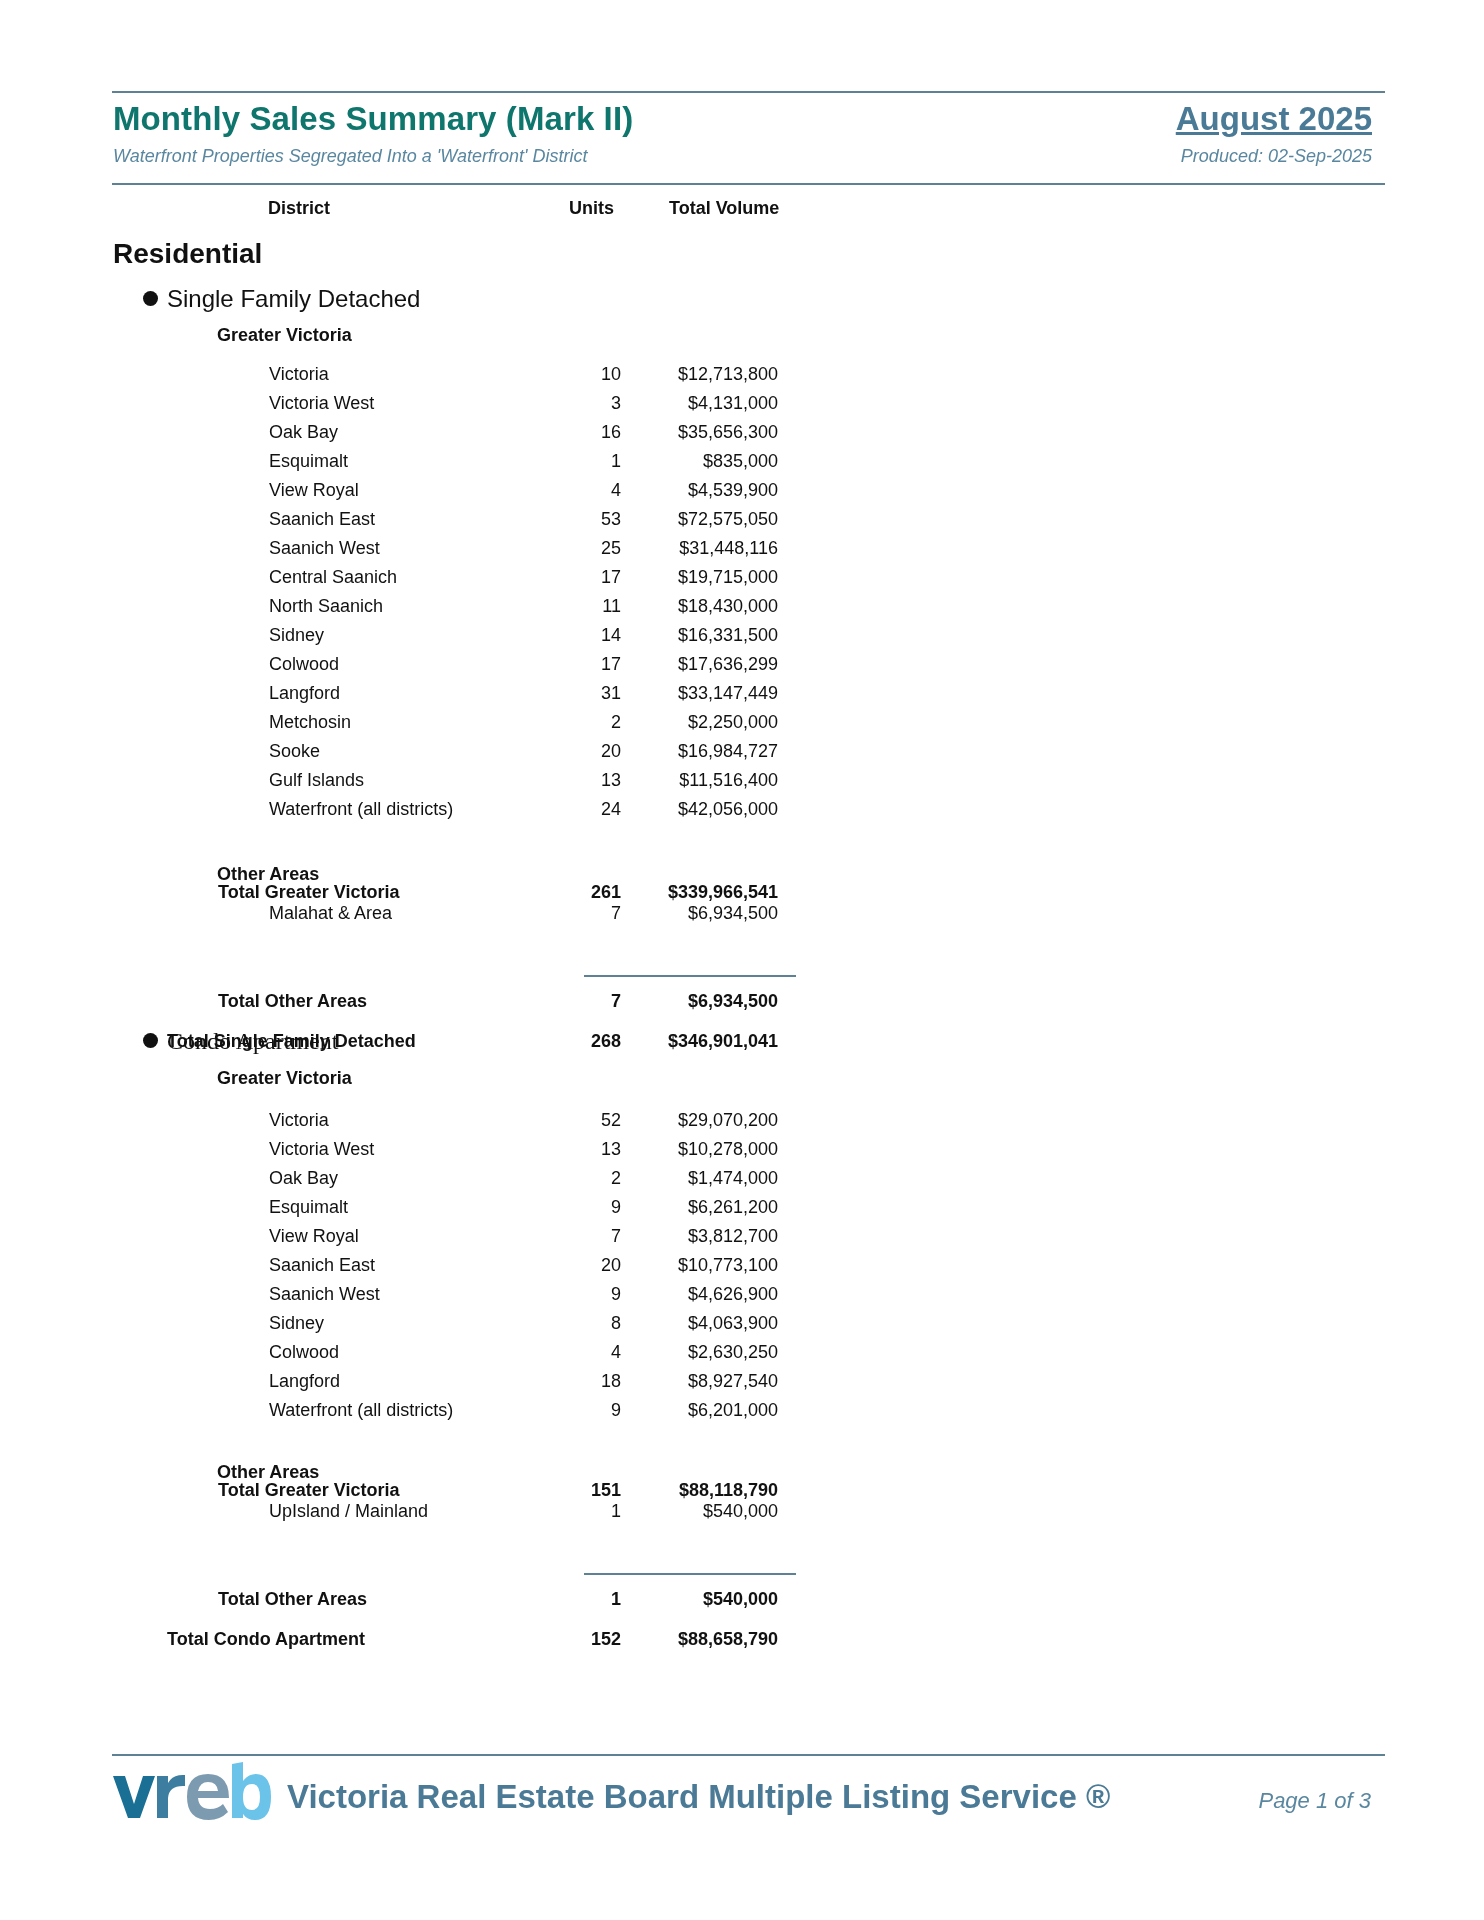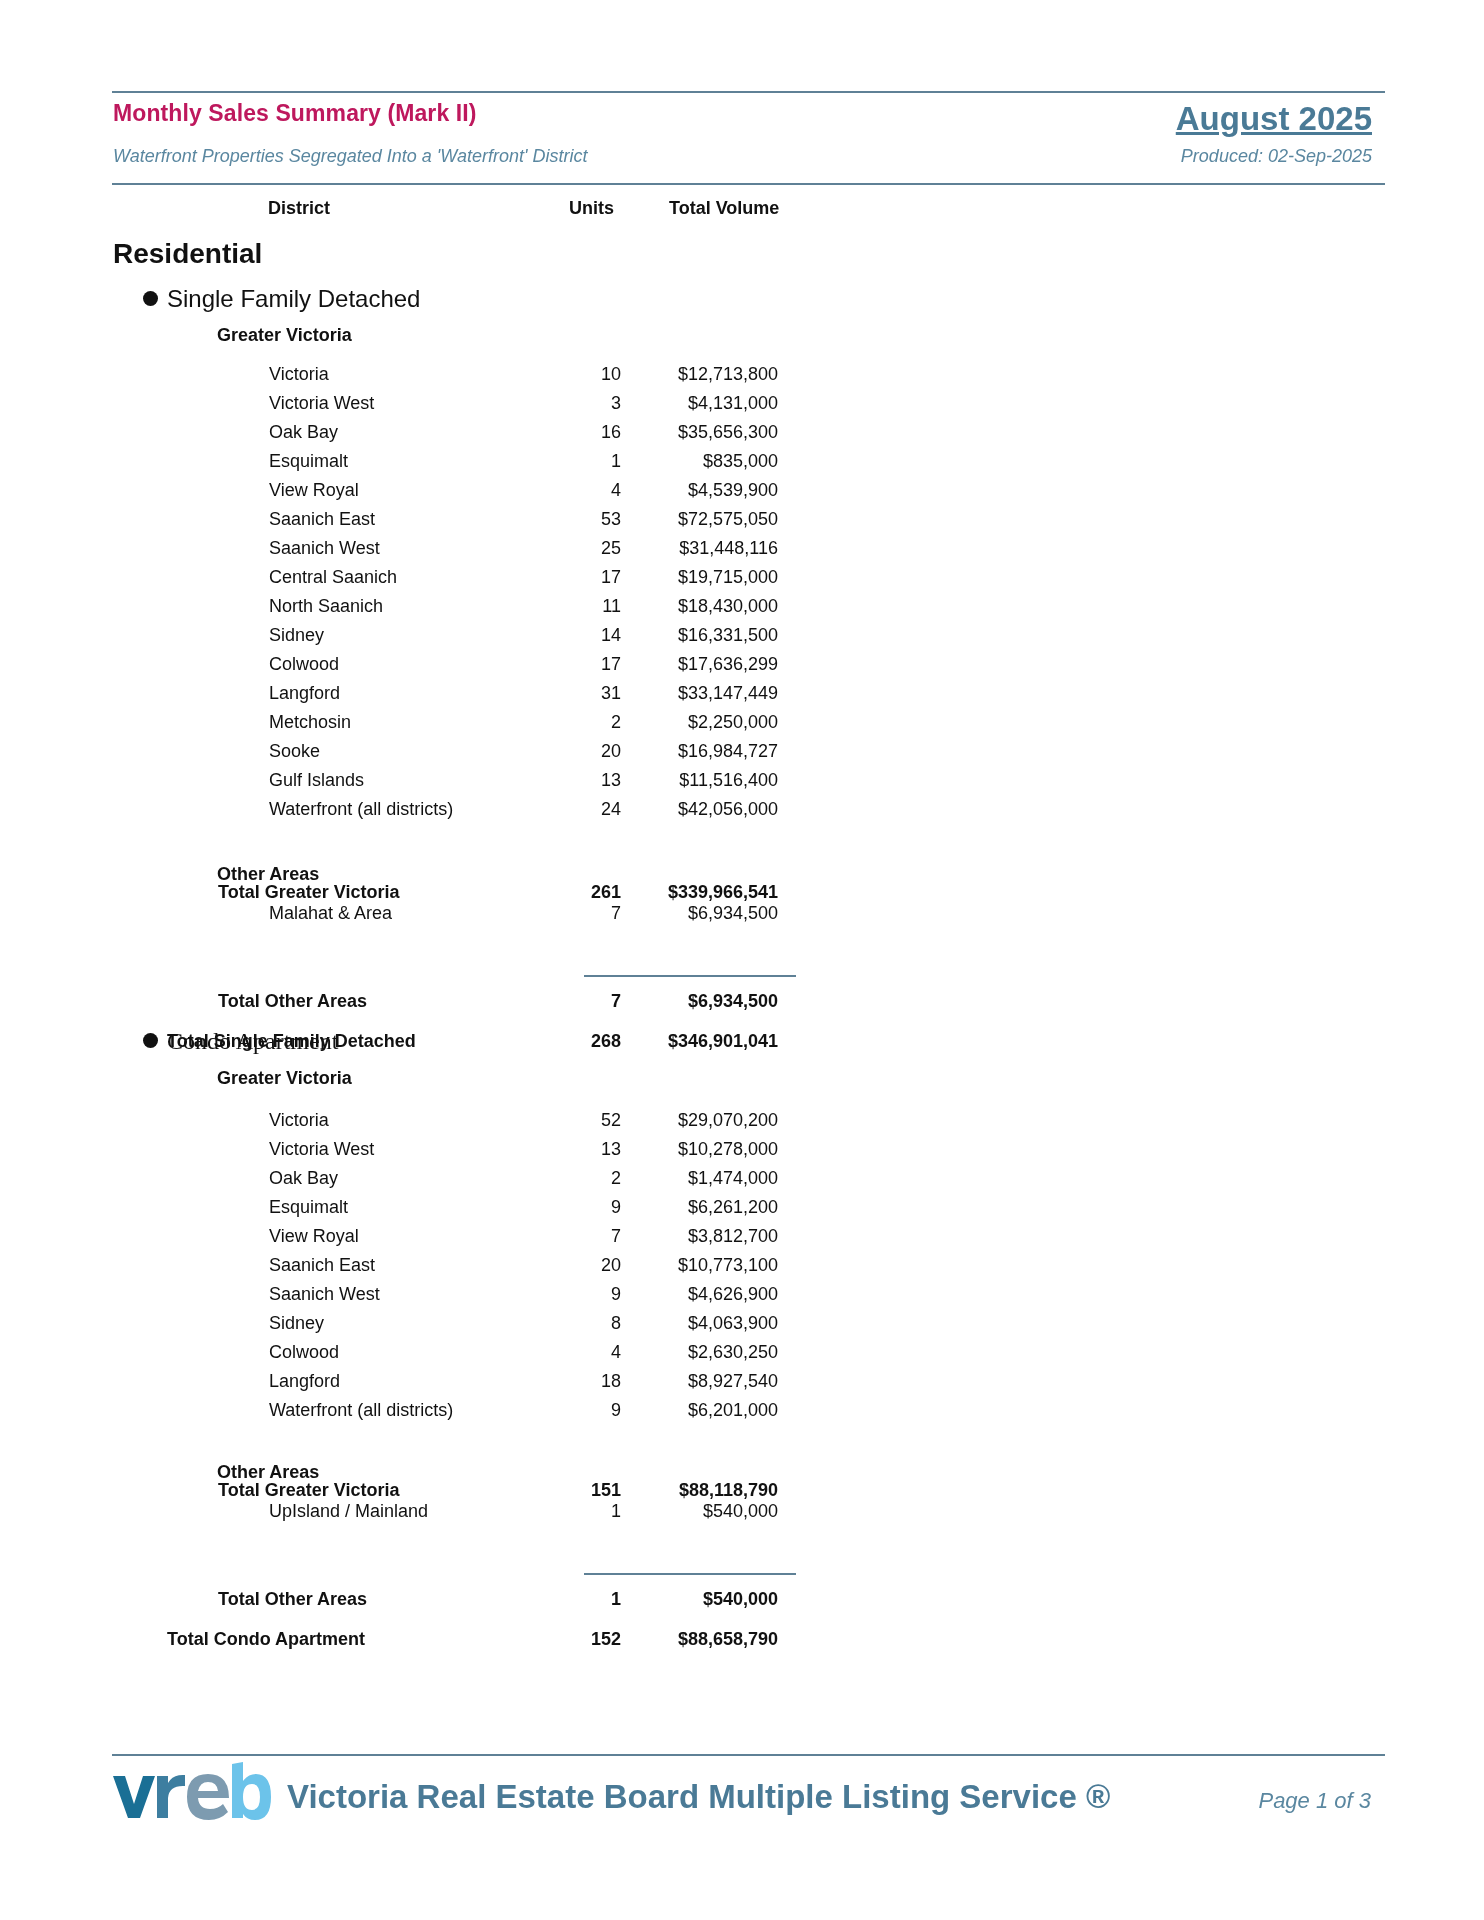--- a/index.html
+++ b/index.html
@@ -1,20 +1,20 @@
 <!DOCTYPE html>
 <html><head>
 <meta charset="utf-8">
 <style>
   html, body { margin: 0; padding: 0; background: #ffffff; }
   body { width: 1484px; height: 1920px; position: relative; overflow: hidden;
          font-family: "Liberation Sans", sans-serif; color: #111; }
   .abs { position: absolute; white-space: nowrap; }
   .rule { position: absolute; height: 2px; background: #5f8196; }
-  .title { left: 113px; top: 100px; font-size: 23px; font-weight: bold; color: #be185d; letter-spacing: 0.1px; text-align: center; }
+  .title { left: 113px; top: 100px; font-size: 33px; font-weight: bold; color: #0f766e; letter-spacing: 0.1px; text-align: center; }
   .subtitle { left: 113px; top: 146px; font-size: 18px; font-style: italic; color: #5a87a0; }
   .month { right: 112px; top: 100px; font-size: 33px; font-weight: bold; color: #4a7a96; text-align: right; text-decoration: underline; }
   .produced { right: 112px; top: 146px; font-size: 18px; font-style: italic; color: #5a87a0; text-align: right; }
   .colhead { top: 198px; font-size: 18px; font-weight: bold; }
   .category { left: 113px; top: 238px; font-size: 28px; font-weight: bold; }
   .subtype { font-size: 24px; }
   .subtype .bullet { display: inline-block; width: 15px; height: 15px; border-radius: 50%; background: #111;
                      margin-right: 9px; vertical-align: 1px; }
   .group { font-size: 18px; font-weight: bold; }
   .row { position: absolute; left: 0; width: 820px; height: 29px; font-size: 18px; }

